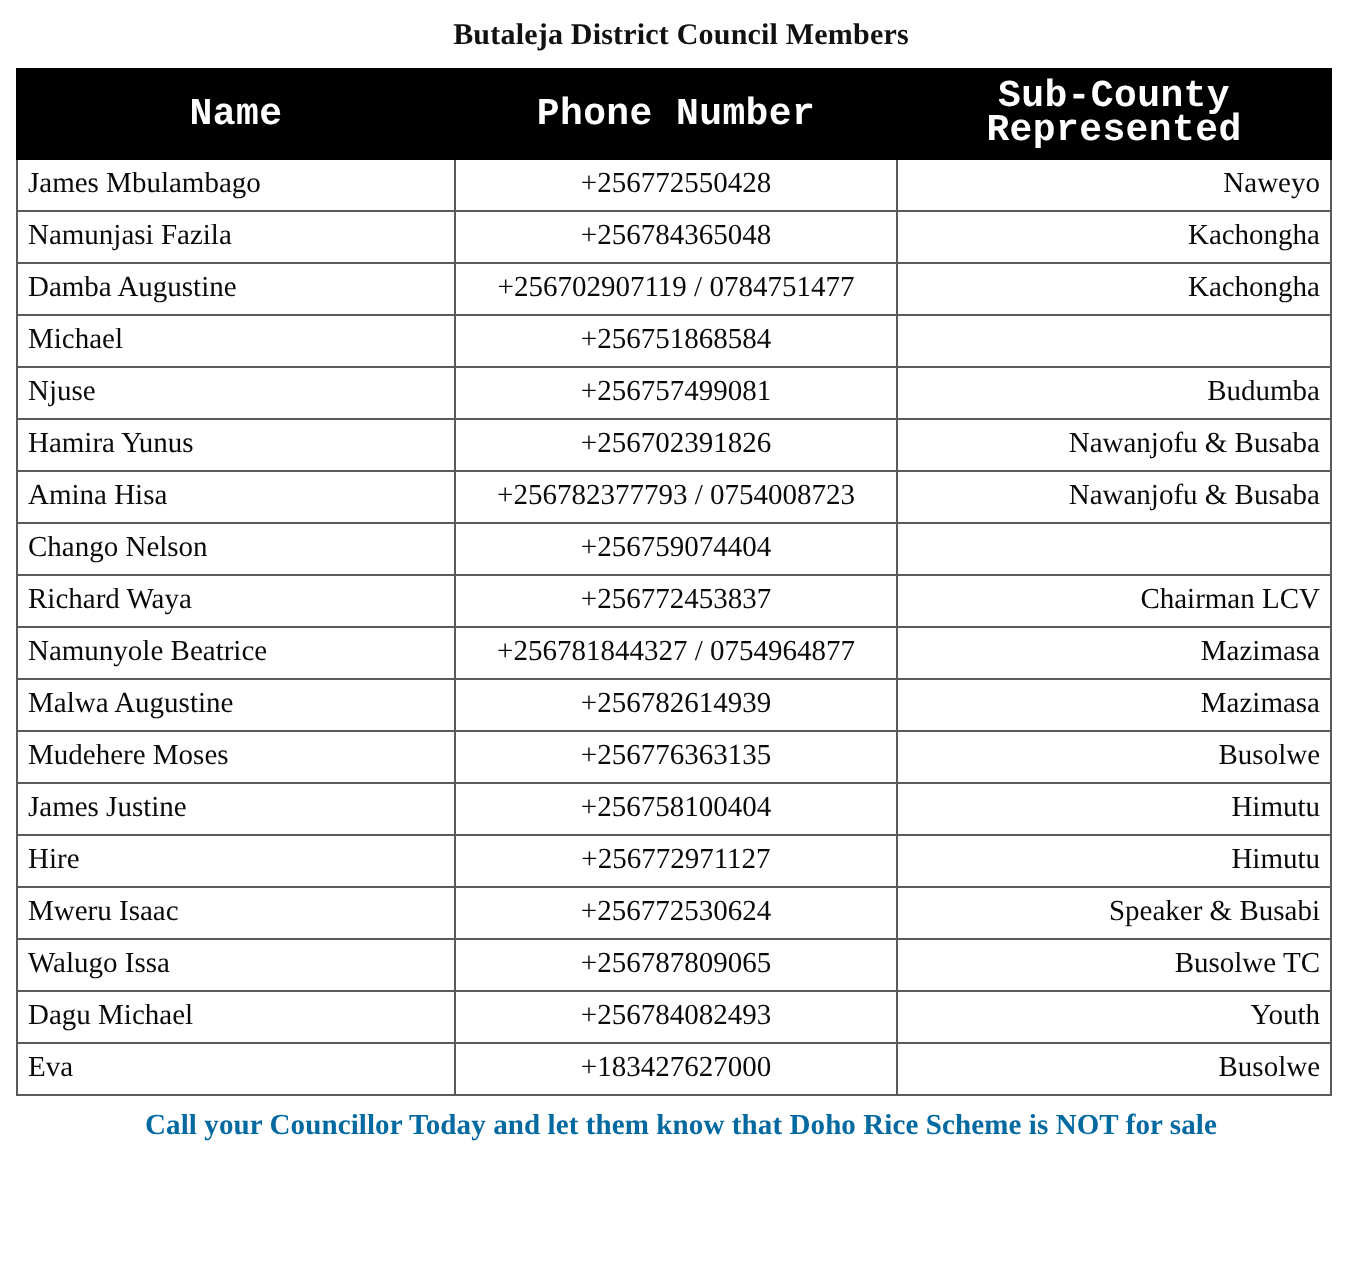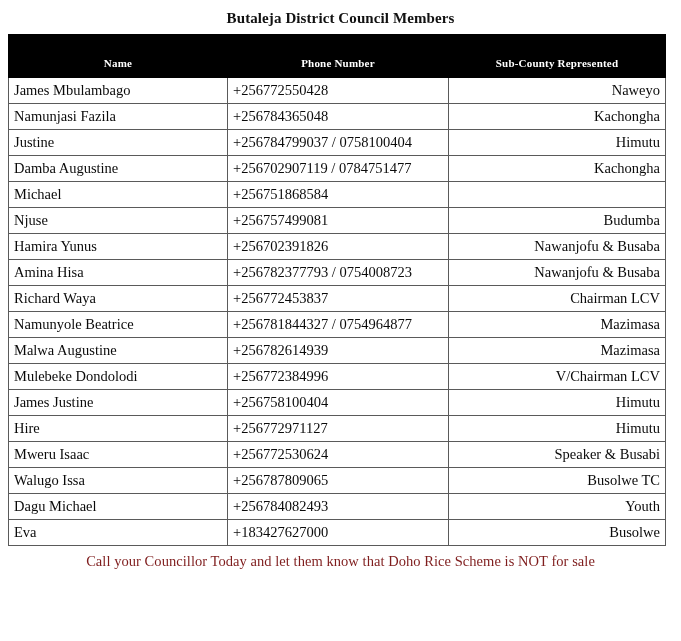--- a/index.html
+++ b/index.html
@@ -42,59 +42,59 @@
     table-layout: fixed;
     background: #ffffff;
   }
   table.council col.c-name   { width: 219px; }
   table.council col.c-phone  { width: 221px; }
   table.council col.c-sub    { width: 217px; }
 
   table.council thead th {
     background: #000000;
     color: #ffffff;
-    font-family: Liberation Serif, serif;
+    font-family: Liberation Mono, monospace;
     font-weight: bold;
-    font-size: 11px;
+    font-size: 19px;
     line-height: 17px;
     text-align: center;
-    padding: 20px 6px 5px 6px;
+    padding: 5px 6px 5px 6px;
     border: 1px solid #000000;
     letter-spacing: 0.2px;
   }
   table.council tbody td {
     border: 1px solid #5a5a5a;
     font-size: 14.5px;
     line-height: 17px;
     height: 22px;
     padding: 1px 5px 2px 5px;
     vertical-align: middle;
     background: #ffffff;
     color: #0a0a0a;
     white-space: nowrap;
     overflow: hidden;
   }
   table.council tbody td.cell-name {
     text-align: left;
     margin-left: 32px;
   }
   table.council tbody td.cell-phone {
-    text-align: left;
+    text-align: center;
   }
   table.council tbody td.cell-sub {
     text-align: right;
   }
   .footer-note {
     text-align: center;
     font-family: "Liberation Serif", "DejaVu Serif", serif;
-    font-weight: normal;
+    font-weight: bold;
     font-size: 14.5px;
     line-height: 18px;
     padding-top: 6px;
-    color: #7f1d1d;
+    color: #0369a1;
     letter-spacing: 0.05px;
   }
 </style>
 </head>
 <body>
 
 <div class="page">
 
   <div class="doc-title">Butaleja District Council Members</div>
 
@@ -117,25 +117,20 @@
             <td class="cell-name">James Mbulambago</td>
             <td class="cell-phone">+256772550428</td>
             <td class="cell-sub">Naweyo</td>
           </tr>
           <tr>
             <td class="cell-name">Namunjasi Fazila</td>
             <td class="cell-phone">+256784365048</td>
             <td class="cell-sub">Kachongha</td>
           </tr>
           <tr>
-            <td class="cell-name">Justine</td>
-            <td class="cell-phone">+256784799037 / 0758100404</td>
-            <td class="cell-sub">Himutu</td>
-          </tr>
-          <tr>
             <td class="cell-name">Damba Augustine</td>
             <td class="cell-phone">+256702907119 / 0784751477</td>
             <td class="cell-sub">Kachongha</td>
           </tr>
           <tr>
             <td class="cell-name">Michael</td>
             <td class="cell-phone">+256751868584</td>
             <td class="cell-sub"></td>
           </tr>
           <tr>
@@ -147,38 +142,43 @@
             <td class="cell-name">Hamira Yunus</td>
             <td class="cell-phone">+256702391826</td>
             <td class="cell-sub">Nawanjofu &amp; Busaba</td>
           </tr>
           <tr>
             <td class="cell-name">Amina Hisa</td>
             <td class="cell-phone">+256782377793 / 0754008723</td>
             <td class="cell-sub">Nawanjofu &amp; Busaba</td>
           </tr>
           <tr>
+            <td class="cell-name">Chango Nelson</td>
+            <td class="cell-phone">+256759074404</td>
+            <td class="cell-sub"></td>
+          </tr>
+          <tr>
             <td class="cell-name">Richard Waya</td>
             <td class="cell-phone">+256772453837</td>
             <td class="cell-sub">Chairman LCV</td>
           </tr>
           <tr>
             <td class="cell-name">Namunyole Beatrice</td>
             <td class="cell-phone">+256781844327 / 0754964877</td>
             <td class="cell-sub">Mazimasa</td>
           </tr>
           <tr>
             <td class="cell-name">Malwa Augustine</td>
             <td class="cell-phone">+256782614939</td>
             <td class="cell-sub">Mazimasa</td>
           </tr>
           <tr>
-            <td class="cell-name">Mulebeke Dondolodi</td>
-            <td class="cell-phone">+256772384996</td>
-            <td class="cell-sub">V/Chairman LCV</td>
+            <td class="cell-name">Mudehere Moses</td>
+            <td class="cell-phone">+256776363135</td>
+            <td class="cell-sub">Busolwe</td>
           </tr>
           <tr>
             <td class="cell-name">James Justine</td>
             <td class="cell-phone">+256758100404</td>
             <td class="cell-sub">Himutu</td>
           </tr>
           <tr>
             <td class="cell-name">Hire</td>
             <td class="cell-phone">+256772971127</td>
             <td class="cell-sub">Himutu</td>

